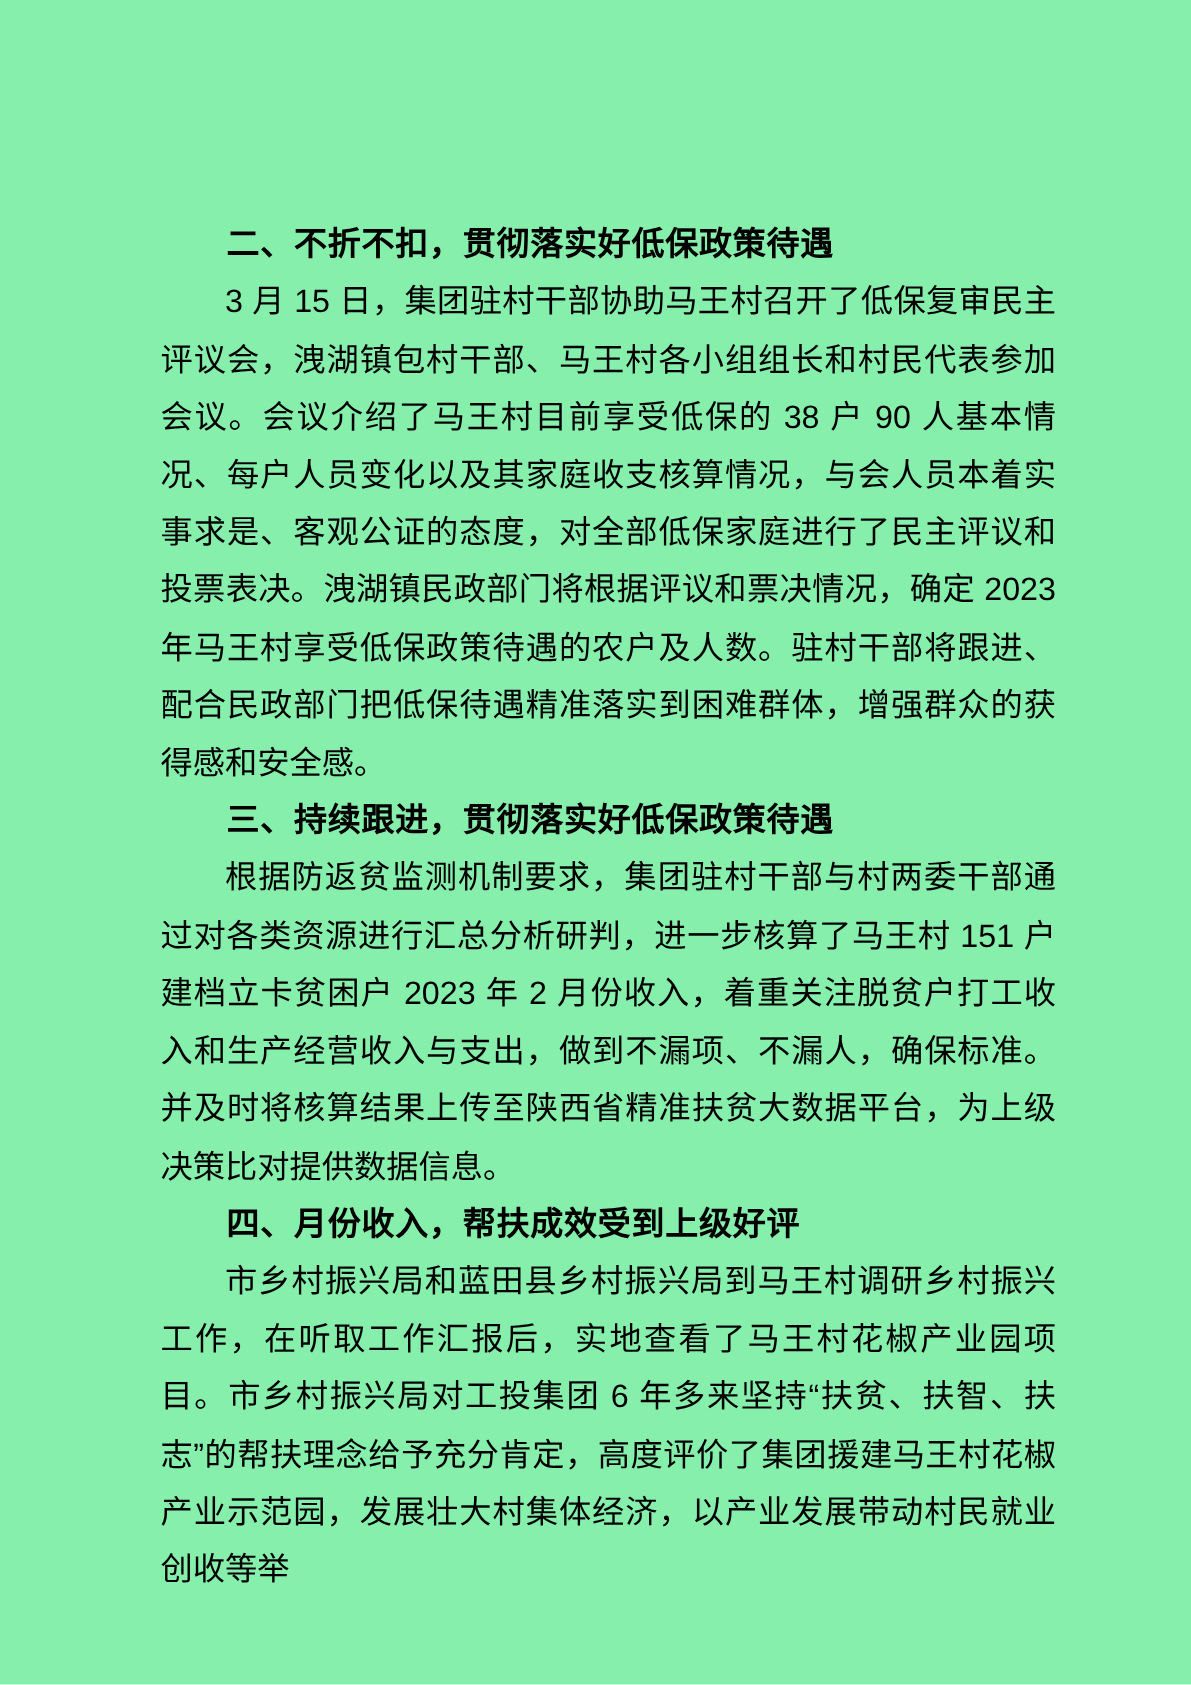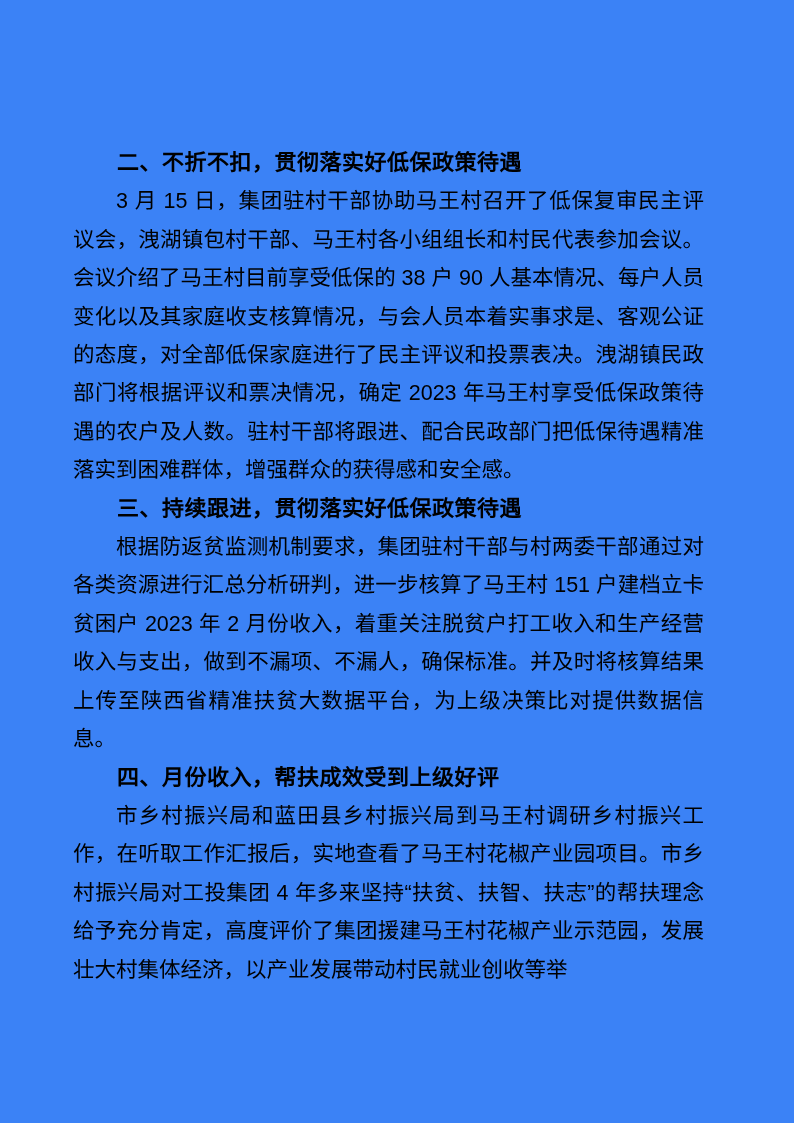--- a/index.html
+++ b/index.html
@@ -5,24 +5,24 @@
   html, body {
     margin: 0;
     padding: 0;
     background: #ffffff;
   }
   .page {
     position: relative;
     width: 794px;
     height: 1123px;
     margin: 0 auto;
-    background: #3b82f6;
+    background: #86efac;
     color: #000000;
     box-sizing: border-box;
-    padding: 144px 90px 0 73px;
+    padding: 144px 90px 0 107px;
     overflow: hidden;
   }
   .doc-section {
     margin: 0;
     padding: 0;
   }
   .sec-heading {
     margin: 0;
     padding: 0;
     font-family: "Liberation Sans", "DejaVu Sans", sans-serif;
@@ -55,16 +55,16 @@
     <p class="sec-body">3 月 15 日，集团驻村干部协助马王村召开了低保复审民主评议会，洩湖镇包村干部、马王村各小组组长和村民代表参加会议。会议介绍了马王村目前享受低保的 38 户 90 人基本情况、每户人员变化以及其家庭收支核算情况，与会人员本着实事求是、客观公证的态度，对全部低保家庭进行了民主评议和投票表决。洩湖镇民政部门将根据评议和票决情况，确定 2023 年马王村享受低保政策待遇的农户及人数。驻村干部将跟进、配合民政部门把低保待遇精准落实到困难群体，增强群众的获得感和安全感。</p>
   </div>
 
   <div class="doc-section">
     <h2 class="sec-heading">三、持续跟进，贯彻落实好低保政策待遇</h2>
     <p class="sec-body">根据防返贫监测机制要求，集团驻村干部与村两委干部通过对各类资源进行汇总分析研判，进一步核算了马王村 151 户建档立卡贫困户 2023 年 2 月份收入，着重关注脱贫户打工收入和生产经营收入与支出，做到不漏项、不漏人，确保标准。并及时将核算结果上传至陕西省精准扶贫大数据平台，为上级决策比对提供数据信息。</p>
   </div>
 
   <div class="doc-section">
     <h2 class="sec-heading">四、月份收入，帮扶成效受到上级好评</h2>
-    <p class="sec-body">市乡村振兴局和蓝田县乡村振兴局到马王村调研乡村振兴工作，在听取工作汇报后，实地查看了马王村花椒产业园项目。市乡村振兴局对工投集团 4 年多来坚持“扶贫、扶智、扶志”的帮扶理念给予充分肯定，高度评价了集团援建马王村花椒产业示范园，发展壮大村集体经济，以产业发展带动村民就业创收等举</p>
+    <p class="sec-body">市乡村振兴局和蓝田县乡村振兴局到马王村调研乡村振兴工作，在听取工作汇报后，实地查看了马王村花椒产业园项目。市乡村振兴局对工投集团 6 年多来坚持“扶贫、扶智、扶志”的帮扶理念给予充分肯定，高度评价了集团援建马王村花椒产业示范园，发展壮大村集体经济，以产业发展带动村民就业创收等举</p>
   </div>
 
 </div>
 
 </body></html>

